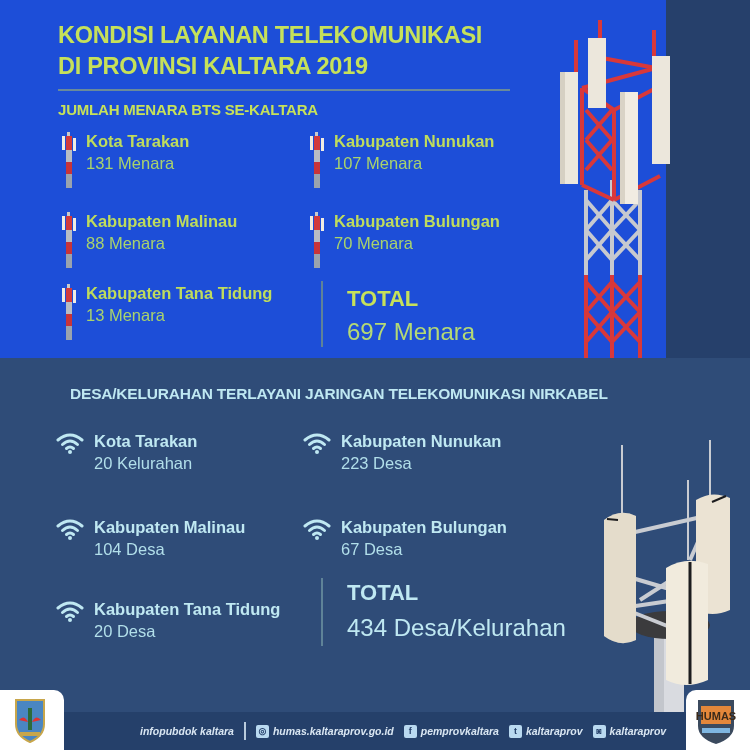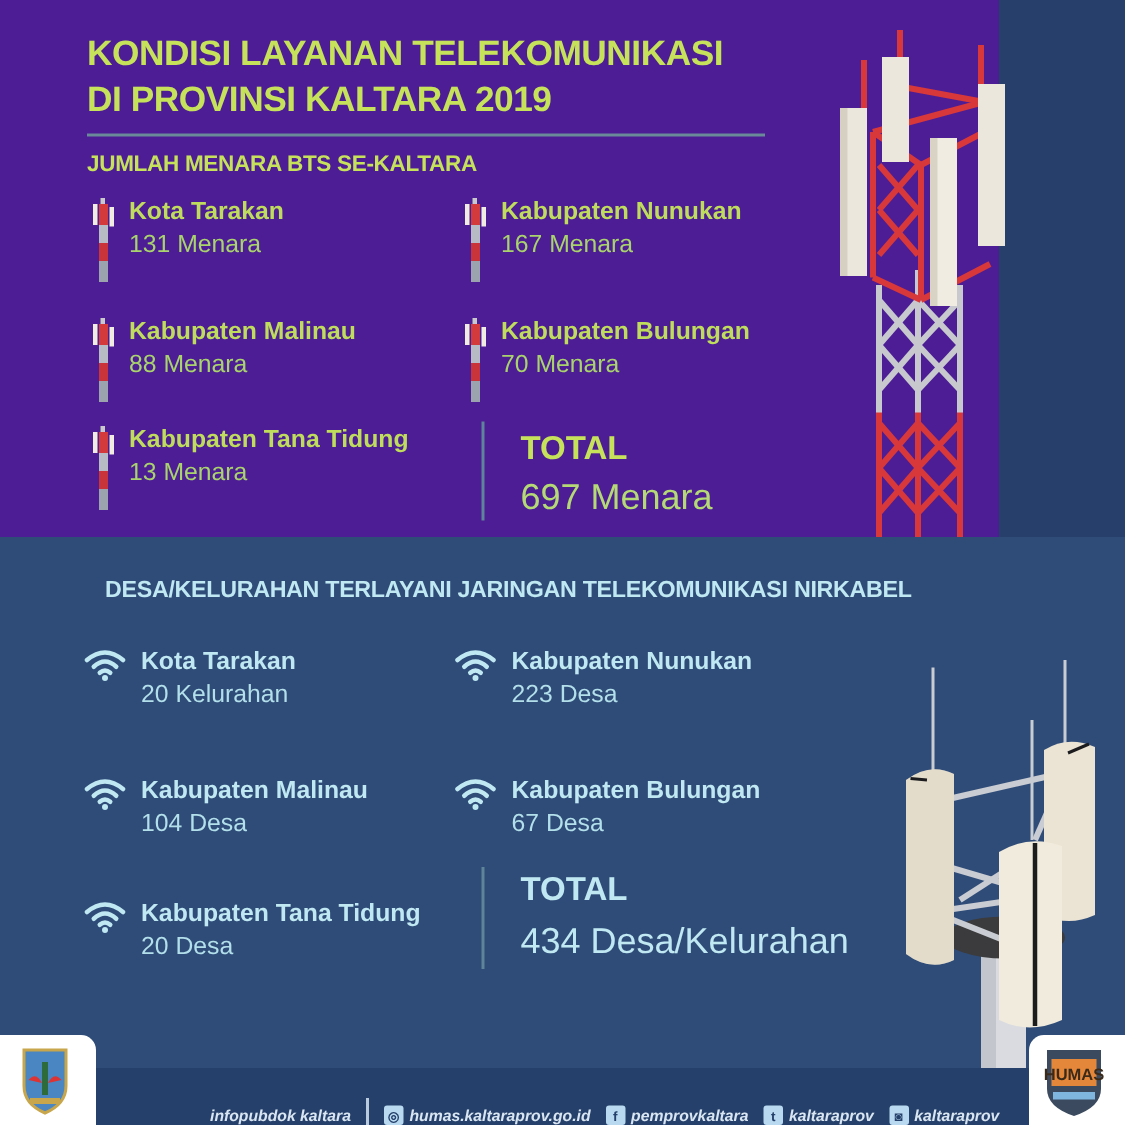--- a/index.html
+++ b/index.html
@@ -1,19 +1,19 @@
 <!DOCTYPE html>
 <html><head>
 <meta charset="utf-8">
 <style>
   * { box-sizing: border-box; margin: 0; padding: 0; }
   html, body { width: 750px; height: 750px; overflow: hidden; }
   body { font-family: "DejaVu Sans", sans-serif; background: #26406b; position: relative; }
 
-  .top { position: absolute; left: 0; top: 0; width: 666px; height: 358px; background: #4c1d95; }
+  .top { position: absolute; left: 0; top: 0; width: 666px; height: 358px; background: #1d4ed8; }
   .bottom { position: absolute; left: 0; top: 358px; width: 750px; height: 392px; background: #2f4c78; }
   .footer { position: absolute; left: 0; top: 712px; width: 750px; height: 38px; background: #25406a; }
 
   .title { position: absolute; left: 58px; top: 20px; color: #c6e15a; font-weight: bold; font-size: 23.5px; line-height: 31px; letter-spacing: -0.3px; font-family: "Liberation Sans", sans-serif; }
   .title-rule { position: absolute; left: 58px; top: 89px; width: 452px; height: 2px; background: #6a8a9a; }
   .subtitle { position: absolute; left: 58px; top: 101px; color: #c6e15a; font-weight: bold; font-size: 15px; font-family: "Liberation Sans", sans-serif; letter-spacing: -0.2px; }
 
   .item { position: absolute; display: flex; align-items: flex-start; justify-content: space-between; }
   .item .txt { margin-left: 10px; }
   .item .name { font-weight: bold; font-size: 16.5px; line-height: 22px; font-family: "Liberation Sans", sans-serif; }
@@ -33,21 +33,21 @@
   .total-value { position: absolute; font-size: 24px; font-family: "Liberation Sans", sans-serif; }
   .top .total-label { color: #c6e15a; }
   .top .total-value { color: #b4d975; }
   .bottom .total-label { color: #bfe8f2; }
   .bottom .total-value { color: #bfe8f2; }
 
   .section2-title { position: absolute; left: 58px; top: 27px; color: #bfe8f2; font-weight: bold; font-size: 15.5px; font-family: "Liberation Sans", sans-serif; letter-spacing: -0.2px; margin-left: 12px; }
 
   .source { position: absolute; left: 93px; top: 330px; color: #b9cbdc; font-size: 9.5px; font-family: "Liberation Sans", sans-serif; }
 
-  .footer-links { position: absolute; left: 140px; top: 0; height: 38px; display: flex; align-items: flex-end; gap: 10px; color: #d9e6f2; font-size: 10.5px; font-style: italic; font-weight: bold; font-family: "Liberation Sans", sans-serif; }
+  .footer-links { position: absolute; left: 140px; top: 0; height: 38px; display: flex; align-items: center; gap: 10px; color: #d9e6f2; font-size: 10.5px; font-style: italic; font-weight: bold; font-family: "Liberation Sans", sans-serif; }
   .footer-links .sep { width: 2px; height: 18px; background: #b9cbdc; }
   .footer-links .lk { display: flex; align-items: center; gap: 4px; }
   .fico { width: 13px; height: 13px; background: #b9d9f0; border-radius: 2px; color: #25406a; font-size: 9px; font-style: normal; display: flex; align-items: center; justify-content: center; font-weight: bold; }
 
   .logo-box { position: absolute; width: 64px; height: 60px; background: #ffffff; }
   .logo-left { left: 0; top: 690px; border-radius: 0 10px 0 0; }
   .logo-right { right: 0; top: 690px; border-radius: 10px 0 0 0; }
 
   .big-tower { position: absolute; left: 540px; top: 20px; width: 210px; height: 338px; }
   .small-tower { position: absolute; left: 580px; top: 440px; width: 170px; height: 272px; }
@@ -84,21 +84,21 @@
       <rect x="5" y="0" width="3" height="56" fill="#c9c9cc"></rect>
       <rect x="4" y="4" width="6" height="14" fill="#d23a3c"></rect>
       <rect x="0" y="4" width="3" height="14" fill="#f1ece2"></rect>
       <rect x="11" y="6" width="3" height="13" fill="#f1ece2"></rect>
       <rect x="4" y="30" width="6" height="12" fill="#c8343a"></rect>
       <rect x="4" y="18" width="6" height="12" fill="#b7bcc4"></rect>
       <rect x="4" y="42" width="6" height="14" fill="#9aa3ae"></rect>
     </svg>
     <div class="txt">
       <div class="name">Kabupaten Nunukan</div>
-      <div class="val">167 Menara</div>
+      <div class="val">107 Menara</div>
     </div>
   </div>
 
   <div class="item" style="left:62px; top:210px;">
     <svg class="tower-icon" viewBox="0 0 14 56">
       <rect x="5" y="0" width="3" height="56" fill="#c9c9cc"></rect>
       <rect x="4" y="4" width="6" height="14" fill="#d23a3c"></rect>
       <rect x="0" y="4" width="3" height="14" fill="#f1ece2"></rect>
       <rect x="11" y="6" width="3" height="13" fill="#f1ece2"></rect>
       <rect x="4" y="30" width="6" height="12" fill="#c8343a"></rect>

